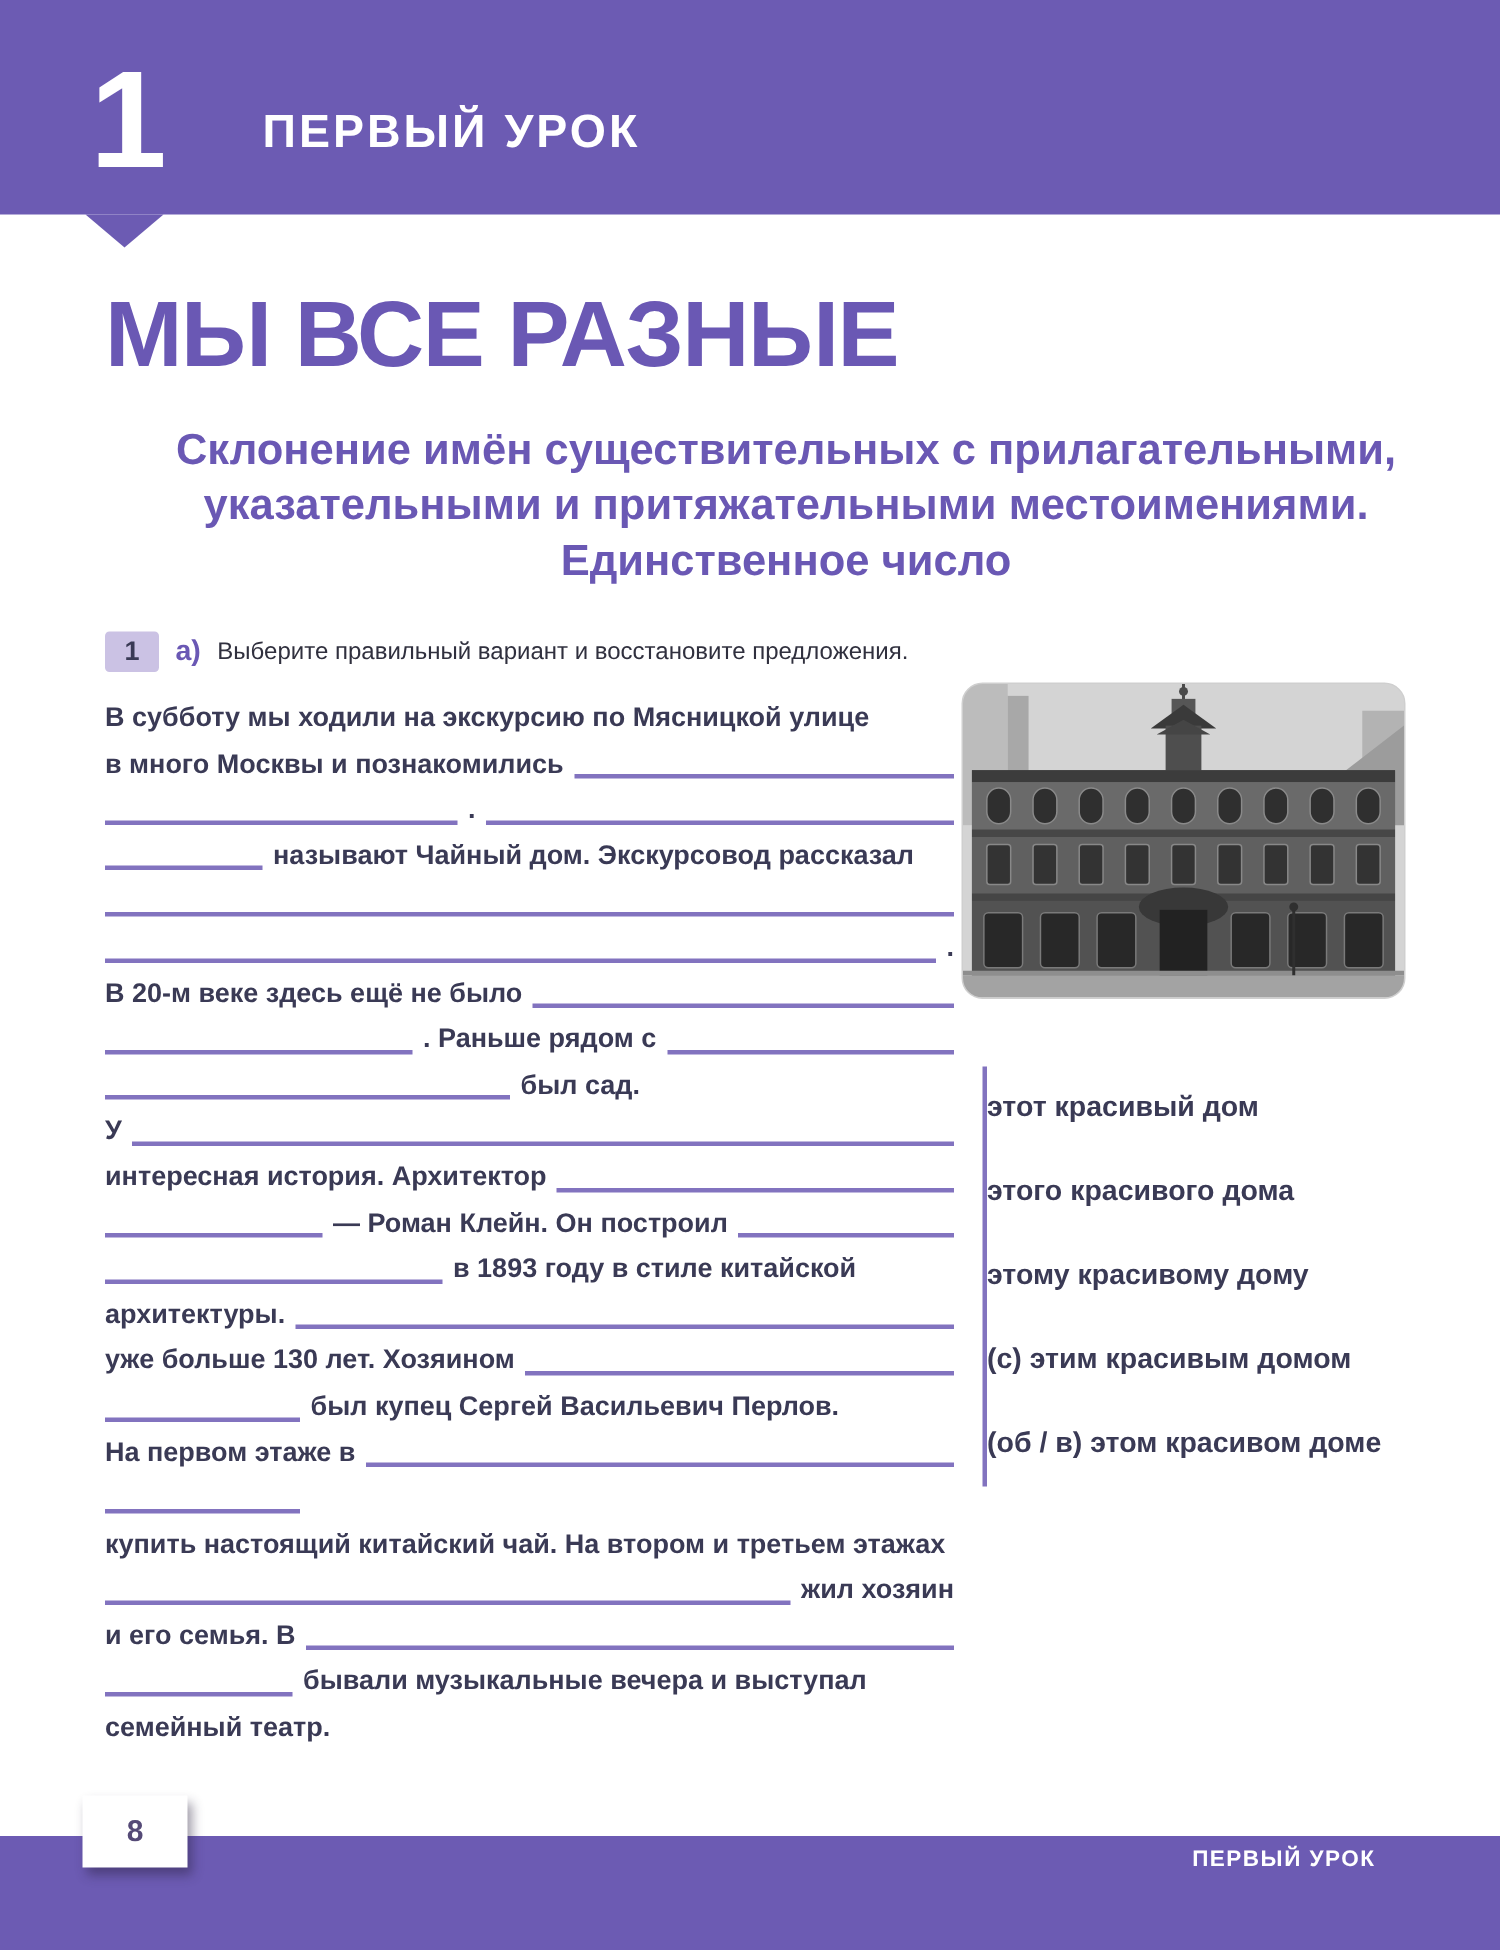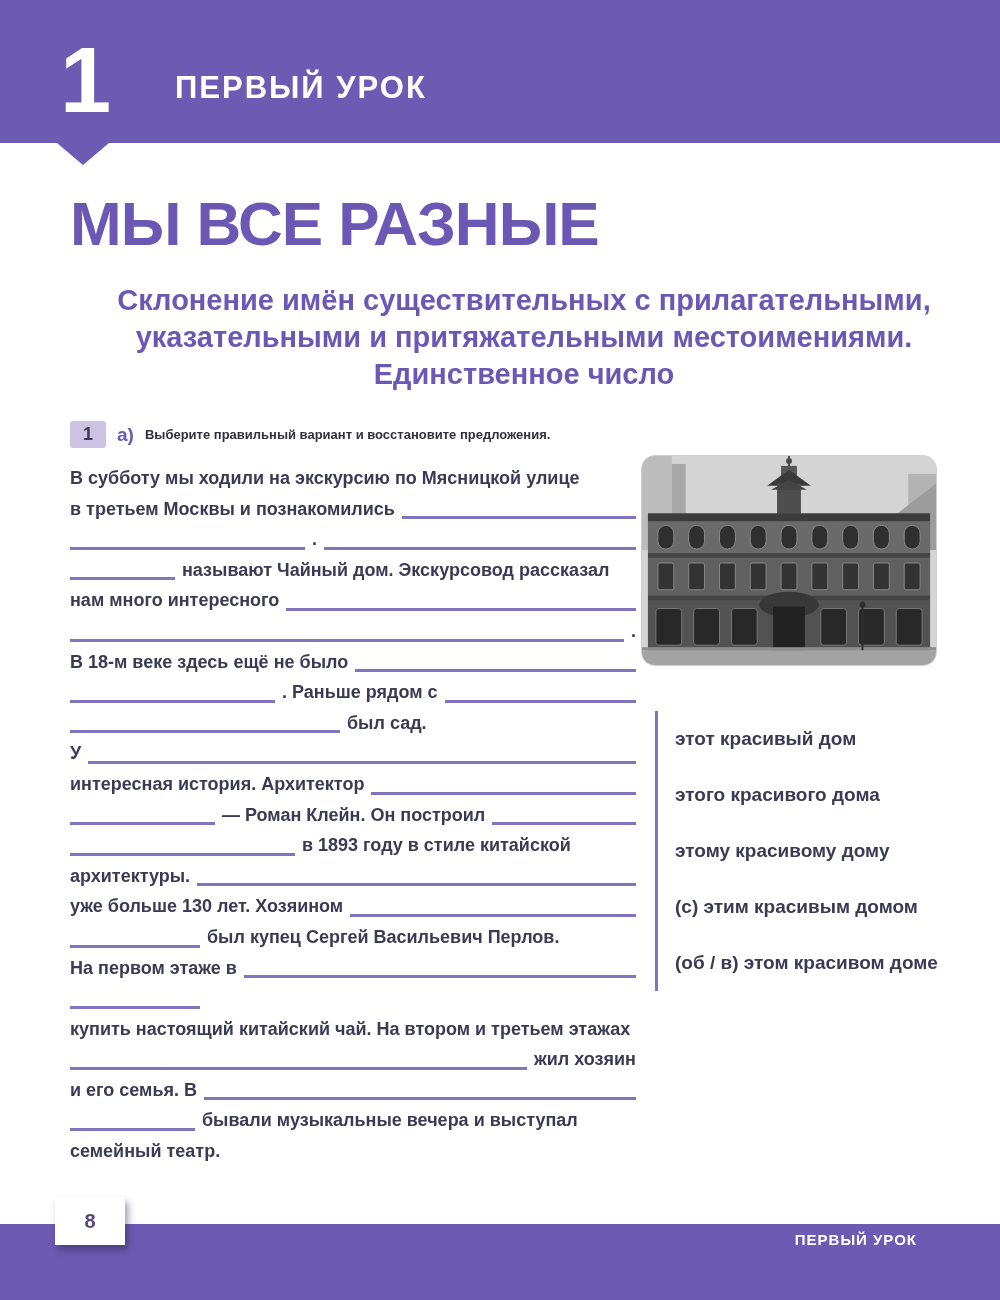--- a/index.html
+++ b/index.html
@@ -24,34 +24,34 @@
     border-left:26px solid transparent;border-right:26px solid transparent;border-top:22px solid var(--purple);}
   
   .page-title{position:absolute;left:70px;top:188px;color:var(--heading);font-size:62px;font-weight:bold;letter-spacing:-1px;}
   .subtitle{position:absolute;left:0;top:282px;width:1000px;text-align:center;
     color:var(--heading);font-size:29px;font-weight:bold;line-height:37px;margin-left:24px;}
   
   .exercise-header{position:absolute;left:70px;top:421px;display:flex;align-items:center;gap:11px;}
   .exercise-number{width:36px;height:27px;background:var(--badge);border-radius:3px;
     display:flex;align-items:center;justify-content:center;color:var(--ink);font-size:18px;font-weight:bold;}
   .part-label{color:var(--heading);font-size:19px;font-weight:bold;}
-  .instruction{color:#30303E;font-size:13px;font-weight:bold;}
+  .instruction{color:#30303E;font-size:16px;font-weight:normal;}
   
   .exercise-text{position:absolute;left:70px;top:463px;width:566px;}
   .line{display:flex;gap:7px;height:30.6px;}
   .seg{color:var(--ink);font-size:18px;font-weight:bold;line-height:30.6px;white-space:pre;}
   .blank{border-bottom:3px solid var(--blank);align-self:flex-end;margin-bottom:5px;}
   .blank.fill{flex:1 1 auto;}
   
   .photo{position:absolute;left:641px;top:455px;width:296px;height:211px;border-radius:14px;
     overflow:hidden;border:1px solid #cfcfcf;background:#d4d4d4;}
   .photo svg{display:block;width:100%;height:100%;}
   
   .options{position:absolute;left:655px;top:711px;width:300px;height:280px;
-    border-left:3px solid var(--blank);padding-left:17px;display:flex;flex-direction:column;}
+    border-left:3px solid var(--blank);display:flex;flex-direction:column;}
   .option{flex:1;display:flex;align-items:center;color:var(--ink);font-size:19px;font-weight:bold;}
   
   .footer-band{position:absolute;left:0;top:1224px;width:1000px;height:76px;background:var(--purple);}
   .page-number-card{position:absolute;left:55px;top:1197px;width:70px;height:48px;background:#ffffff;
     box-shadow:3px 5px 7px rgba(40,30,60,0.45);display:flex;align-items:center;justify-content:center;z-index:2;}
   .page-number{color:#554a77;font-size:20px;font-weight:bold;}
   .footer-label{position:absolute;right:83px;top:1231px;color:#ffffff;font-size:15px;font-weight:bold;letter-spacing:1px;}
 </style>
 </head>
 <body>
@@ -75,42 +75,41 @@
     <div class="exercise-number">1</div>
     <span class="part-label">а)</span>
     <span class="instruction">Выберите правильный вариант и восстановите предложения.</span>
   </div>
 
   <div class="exercise-text">
       <div class="line">
         <span class="seg">В субботу мы ходили на экскурсию по Мясницкой улице</span>
       </div>
       <div class="line">
-        <span class="seg">в третьем Москвы и познакомились</span>
+        <span class="seg">в много Москвы и познакомились</span>
         <span class="blank fill"></span>
       </div>
       <div class="line">
         <span class="blank" style="width: 235px;"></span>
         <span class="seg">.</span>
         <span class="blank fill"></span>
       </div>
       <div class="line">
         <span class="blank" style="width: 105px;"></span>
         <span class="seg">называют Чайный дом. Экскурсовод рассказал</span>
       </div>
       <div class="line">
-        <span class="seg">нам много интересного</span>
         <span class="blank fill"></span>
       </div>
       <div class="line">
         <span class="blank fill"></span>
         <span class="seg">.</span>
       </div>
       <div class="line">
-        <span class="seg">В 18-м веке здесь ещё не было</span>
+        <span class="seg">В 20-м веке здесь ещё не было</span>
         <span class="blank fill"></span>
       </div>
       <div class="line">
         <span class="blank" style="width: 205px;"></span>
         <span class="seg">. Раньше рядом с</span>
         <span class="blank fill"></span>
       </div>
       <div class="line">
         <span class="blank" style="width: 270px;"></span>
         <span class="seg">был сад.</span>

